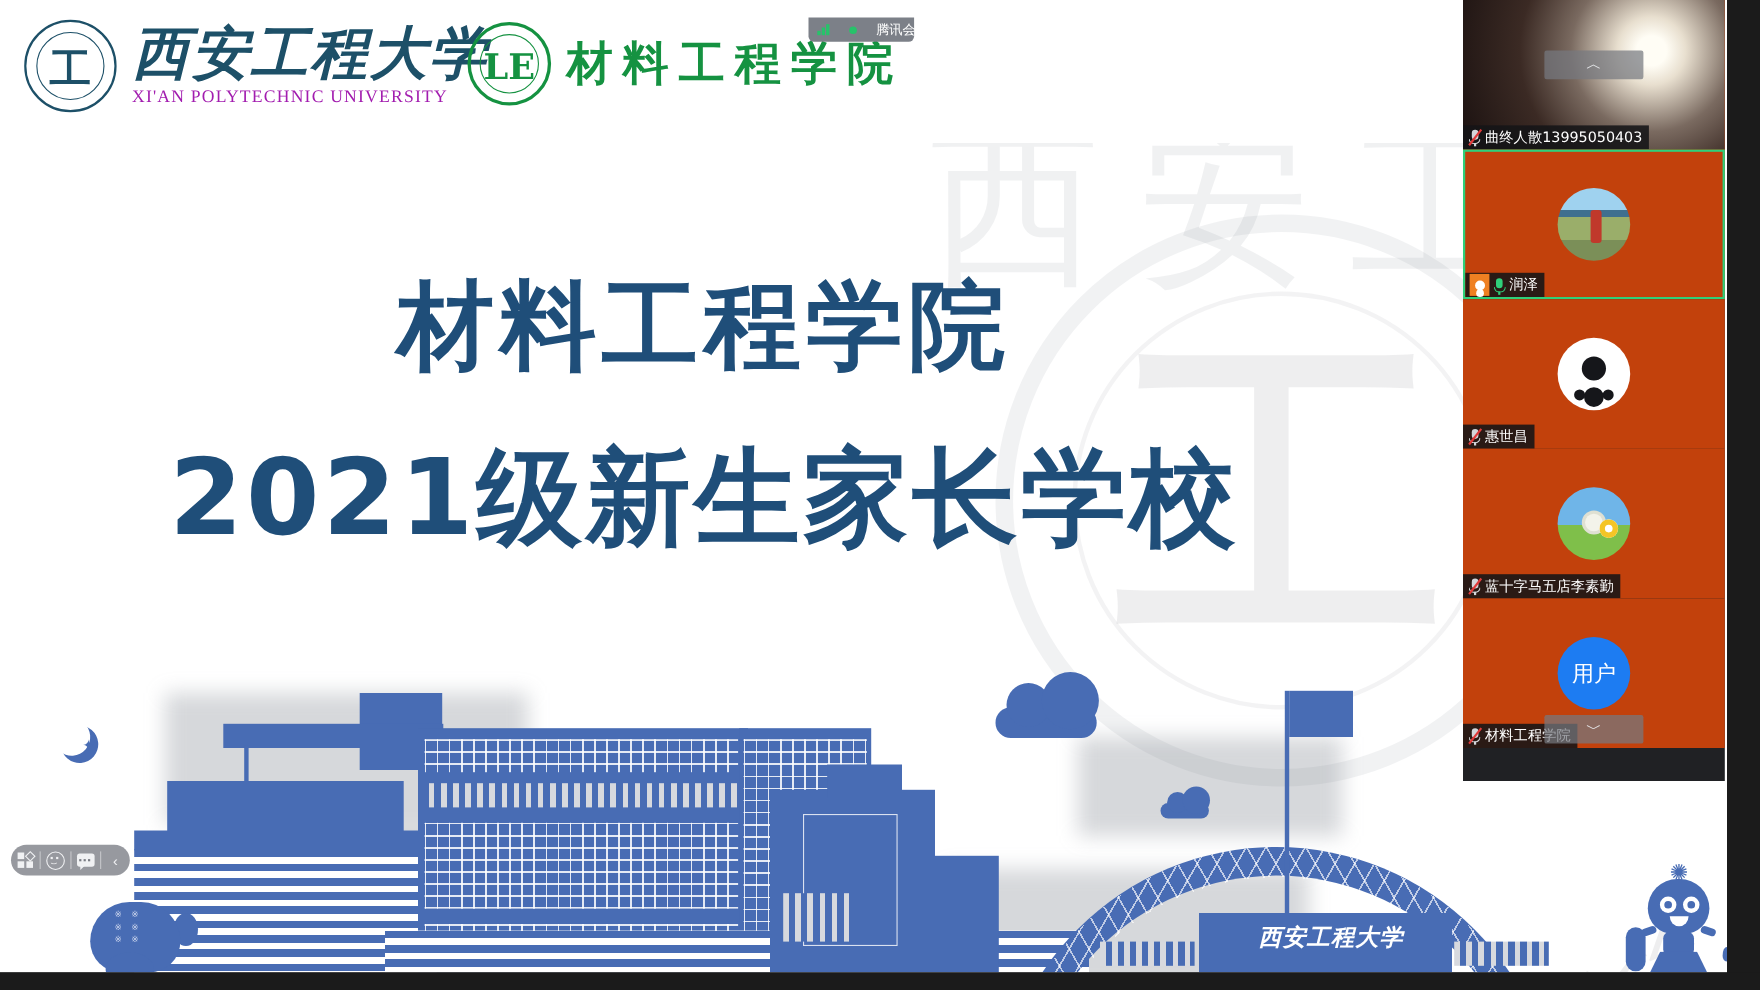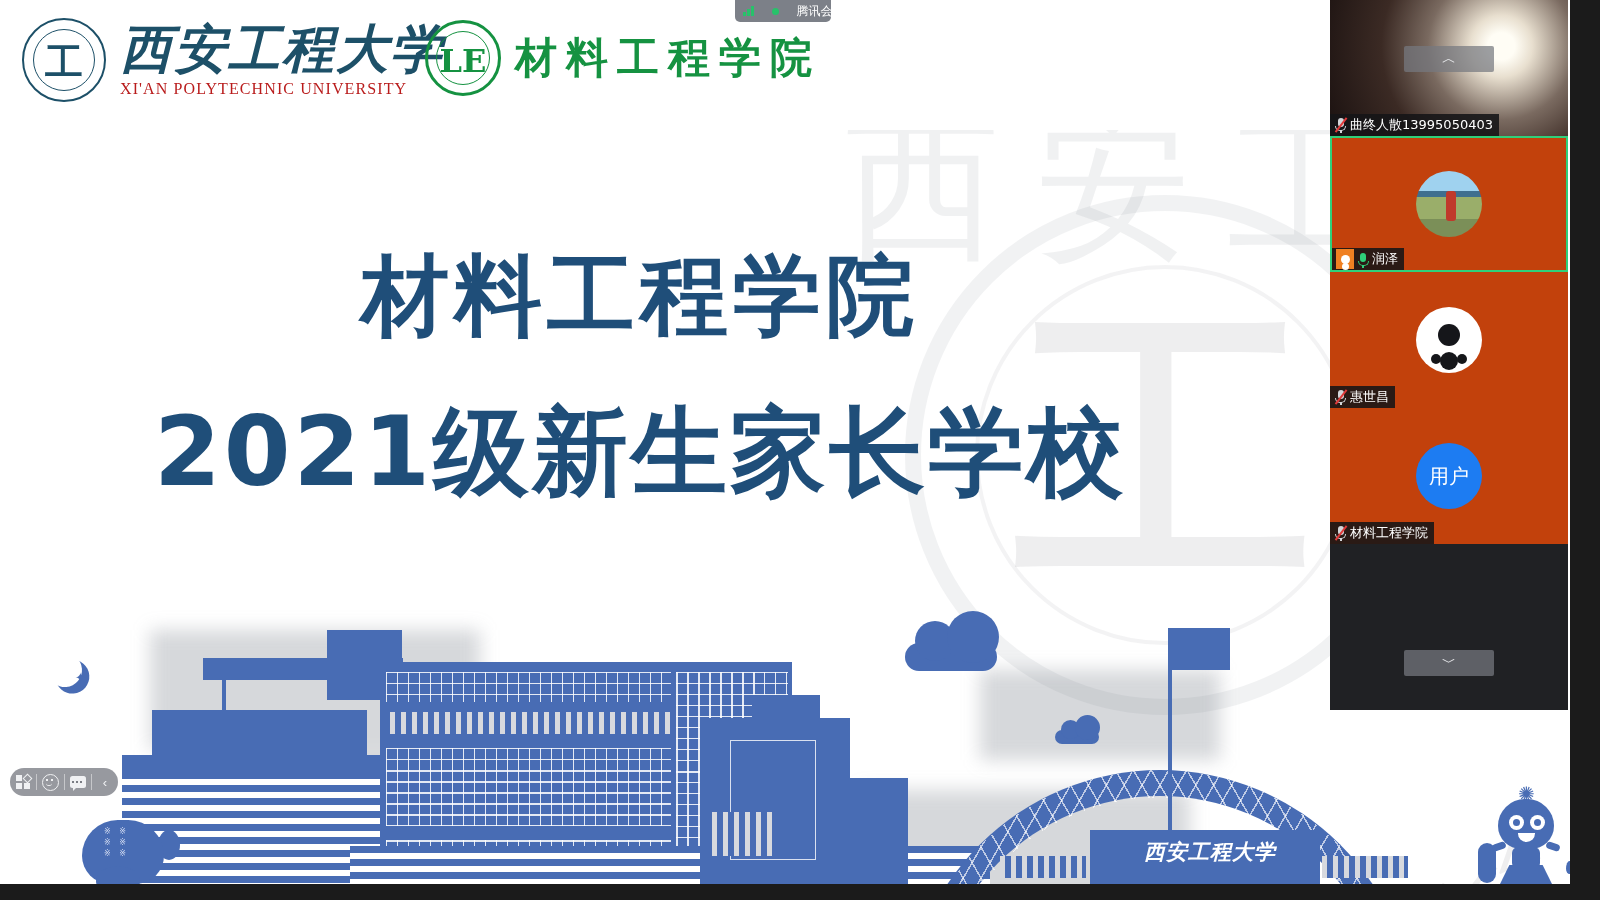--- a/index.html
+++ b/index.html
@@ -34,26 +34,26 @@
   #seal-xpu{width:84px;height:84px;border:2px solid #1d5068;}
   #seal-xpu:after{content:"";position:absolute;left:9px;top:9px;right:9px;bottom:9px;border-radius:50%;border:1px solid #1d5068;}
   #seal-xpu .mono{position:absolute;left:0;right:0;top:20px;text-align:center;font-size:38px;line-height:44px;color:#1d5068;font-weight:bold;font-family:"DejaVu Sans",sans-serif;}
   #seal-sme{width:76px;height:76px;border:3px solid #159241;}
   #seal-sme:after{content:"";position:absolute;left:8px;top:8px;right:8px;bottom:8px;border-radius:50%;border:1px solid #159241;}
   #seal-sme .mono{position:absolute;left:0;right:0;top:18px;text-align:center;font-size:32px;line-height:40px;color:#159241;font-weight:bold;font-family:"DejaVu Serif",serif;}
   .logo-text{margin-left:14px;}
   .logo-cn{font-family:"DejaVu Serif",serif;white-space:nowrap;}
   .logo-en{white-space:nowrap;}
   #xpu-cn{font-size:52px;line-height:58px;color:#1d5068;font-style:italic;font-weight:bold;letter-spacing:2px;}
-  #xpu-en{font-size:16px;line-height:22px;color:#b91c1c;letter-spacing:1.1px;font-family:"Liberation Serif",serif;}
+  #xpu-en{font-size:16px;line-height:22px;color:#a21caf;letter-spacing:1.1px;font-family:"Liberation Serif",serif;}
   #sme-cn{font-size:42px;line-height:52px;color:#159241;letter-spacing:9px;font-weight:bold;}
   #sme-en{font-size:16.5px;line-height:22px;color:#159241;letter-spacing:.2px;font-family:"DejaVu Sans Mono",monospace;font-weight:bold;}
 
   
-  #tm-pill{position:absolute;left:735px;top:0;width:96px;height:22px;background:#7c8088;
+  #tm-pill{position:absolute;left:735px;top:16px;width:96px;height:22px;background:#7c8088;
            border-radius:0 0 5px 5px;display:flex;align-items:center;gap:18px;padding:0 8px;box-sizing:border-box;}
   #tm-bars{display:flex;align-items:flex-end;gap:1.5px;height:10px;}
   #tm-bars i{display:block;width:2.5px;background:#27c26a;}
   #tm-bars i:nth-child(1){height:4px;} #tm-bars i:nth-child(2){height:7px;} #tm-bars i:nth-child(3){height:10px;}
   #tm-dot{width:7px;height:7px;border-radius:50%;background:#27c26a;flex:none;}
   #tm-label{font-size:12px;color:#ffffff;white-space:nowrap;font-family:"DejaVu Sans",sans-serif;}
 
   
   .title{position:absolute;color:#1f4e79;font-weight:bold;font-family:"DejaVu Sans",sans-serif;white-space:nowrap;}
   #title1{left:0;top:248px;width:1280px;text-align:center;font-size:88px;line-height:96px;letter-spacing:5px;}
@@ -363,20 +363,32 @@
           <span class="mic-muted">
               <i class="cap"></i>
               <i class="base"></i>
               <i class="stem"></i>
               <i class="slash"></i>
             </span>
           <span class="nm">惠世昌</span>
         </div>
       </div>
 
+      <div class="tile">
+        <div class="avatar ph-daisy"></div>
+        <div class="nametag">
+          <span class="mic-muted">
+              <i class="cap"></i>
+              <i class="base"></i>
+              <i class="stem"></i>
+              <i class="slash"></i>
+            </span>
+          <span class="nm">蓝十字马五店李素勤</span>
+        </div>
+      </div>
 
       <div class="tile">
         <div class="blue-avatar">用户</div>
         <div class="nametag">
           <span class="mic-muted">
               <i class="cap"></i>
               <i class="base"></i>
               <i class="stem"></i>
               <i class="slash"></i>
             </span>

